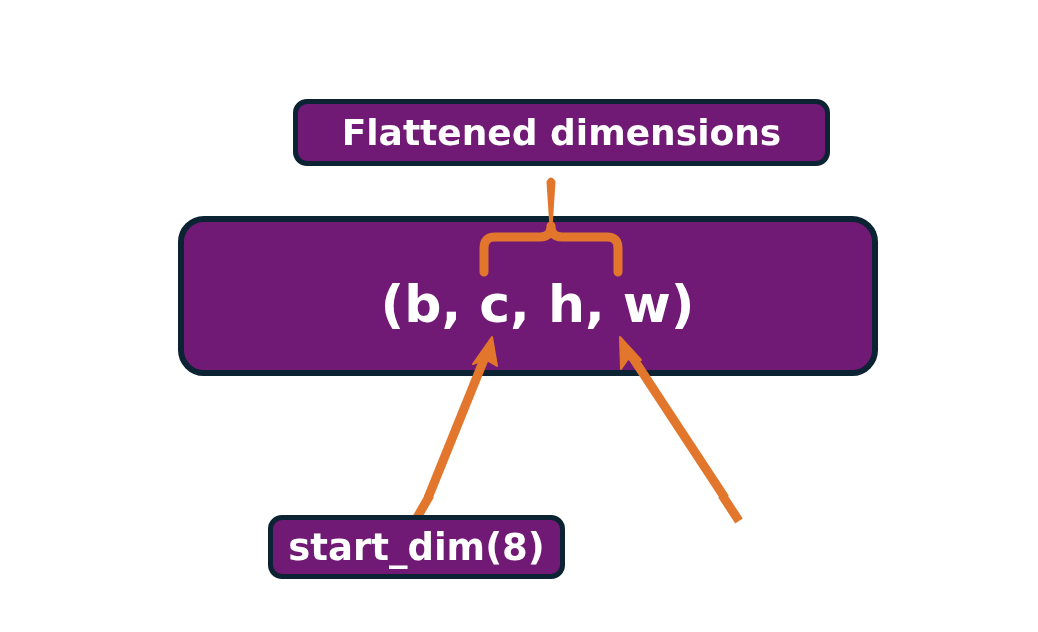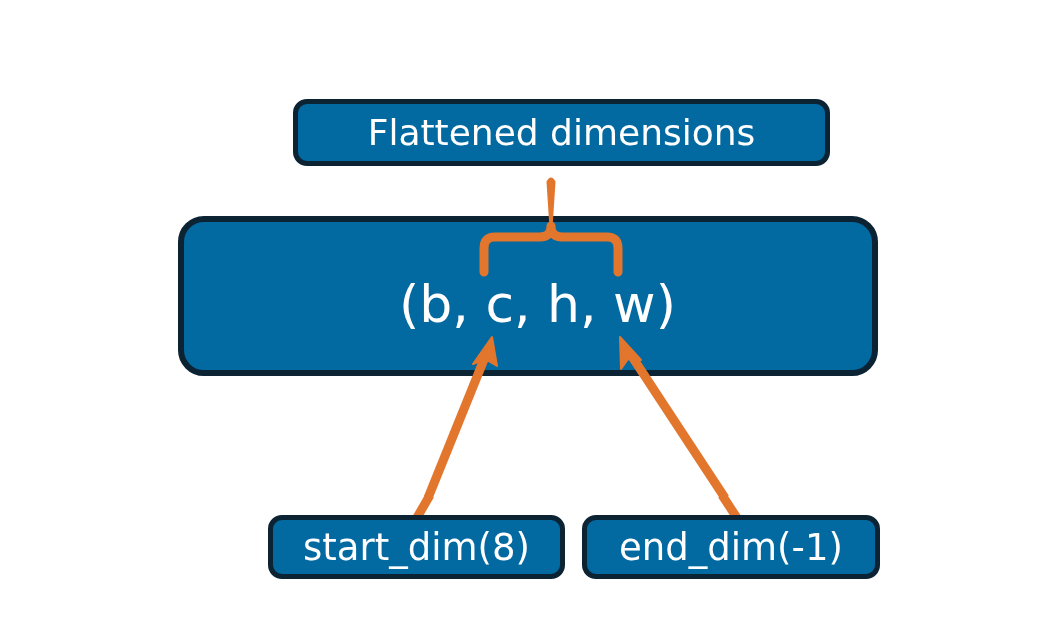--- a/index.html
+++ b/index.html
@@ -18,31 +18,32 @@
     position: absolute;
     left: 0;
     top: 0;
     width: 1038px;
     height: 632px;
     background: #ffffff;
   }
   .node {
     position: absolute;
     box-sizing: border-box;
-    background: #0369a1;
+    background: #701a75;
     border: 5px solid #0C2333;
     border-radius: 16px;
     display: flex;
     align-items: center;
     justify-content: center;
     color: #ffffff;
     text-align: center;
     line-height: 1;
     white-space: nowrap;
     z-index: 2;
+    font-weight: bold;
   }
   #node-flattened {
     left: 293px;
     top: 99px;
     width: 537px;
     height: 67px;
     border-radius: 14px;
     font-size: 36px;
   }
   #node-shape {
@@ -116,23 +117,20 @@
   </div>
 
   <div class="node" id="node-shape">
     <span class="node-text">(b, c, h, w)</span>
   </div>
 
   <div class="node" id="node-start">
     <span class="node-text">start_dim(8)</span>
   </div>
 
-  <div class="node" id="node-end">
-    <span class="node-text">end_dim(-1)</span>
-  </div>
 
   <svg id="overlay-front" viewBox="0 0 1038 632">
 
     <g>
       <path d="M 484 272
                L 484 248
                Q 484 237 495 237
                L 540 237
                Q 551 237 551 226
                Q 551 237 562 237

